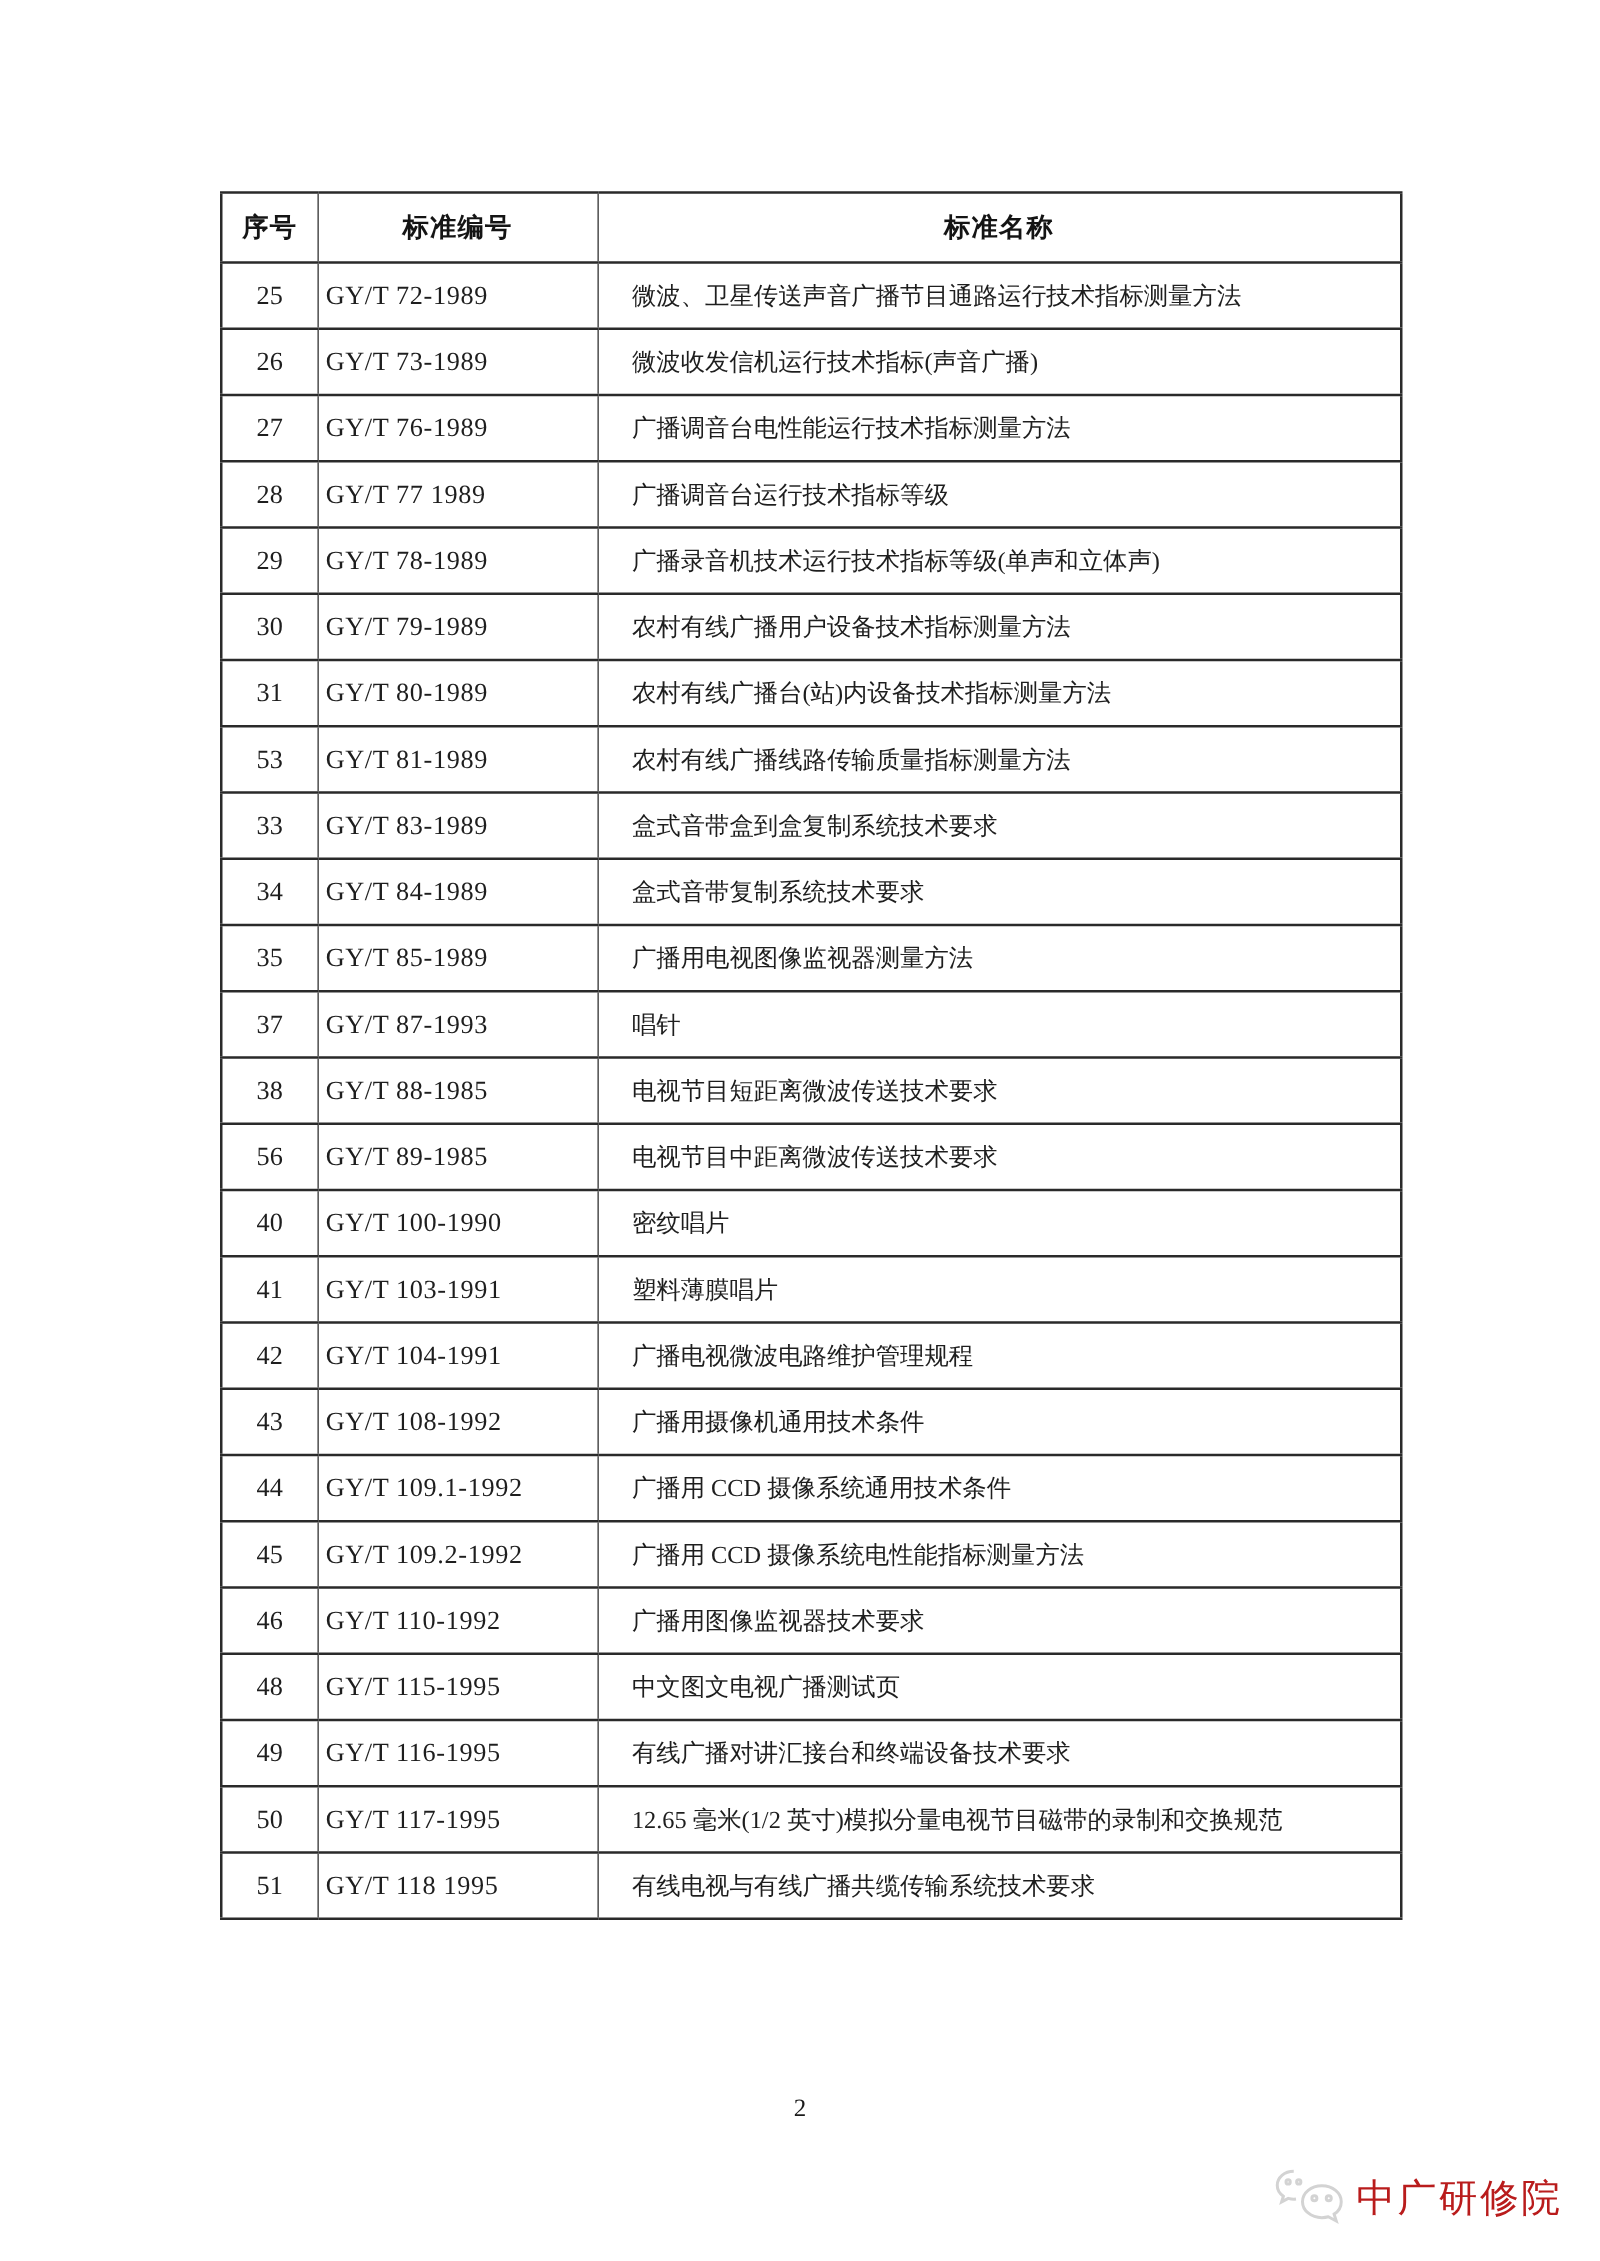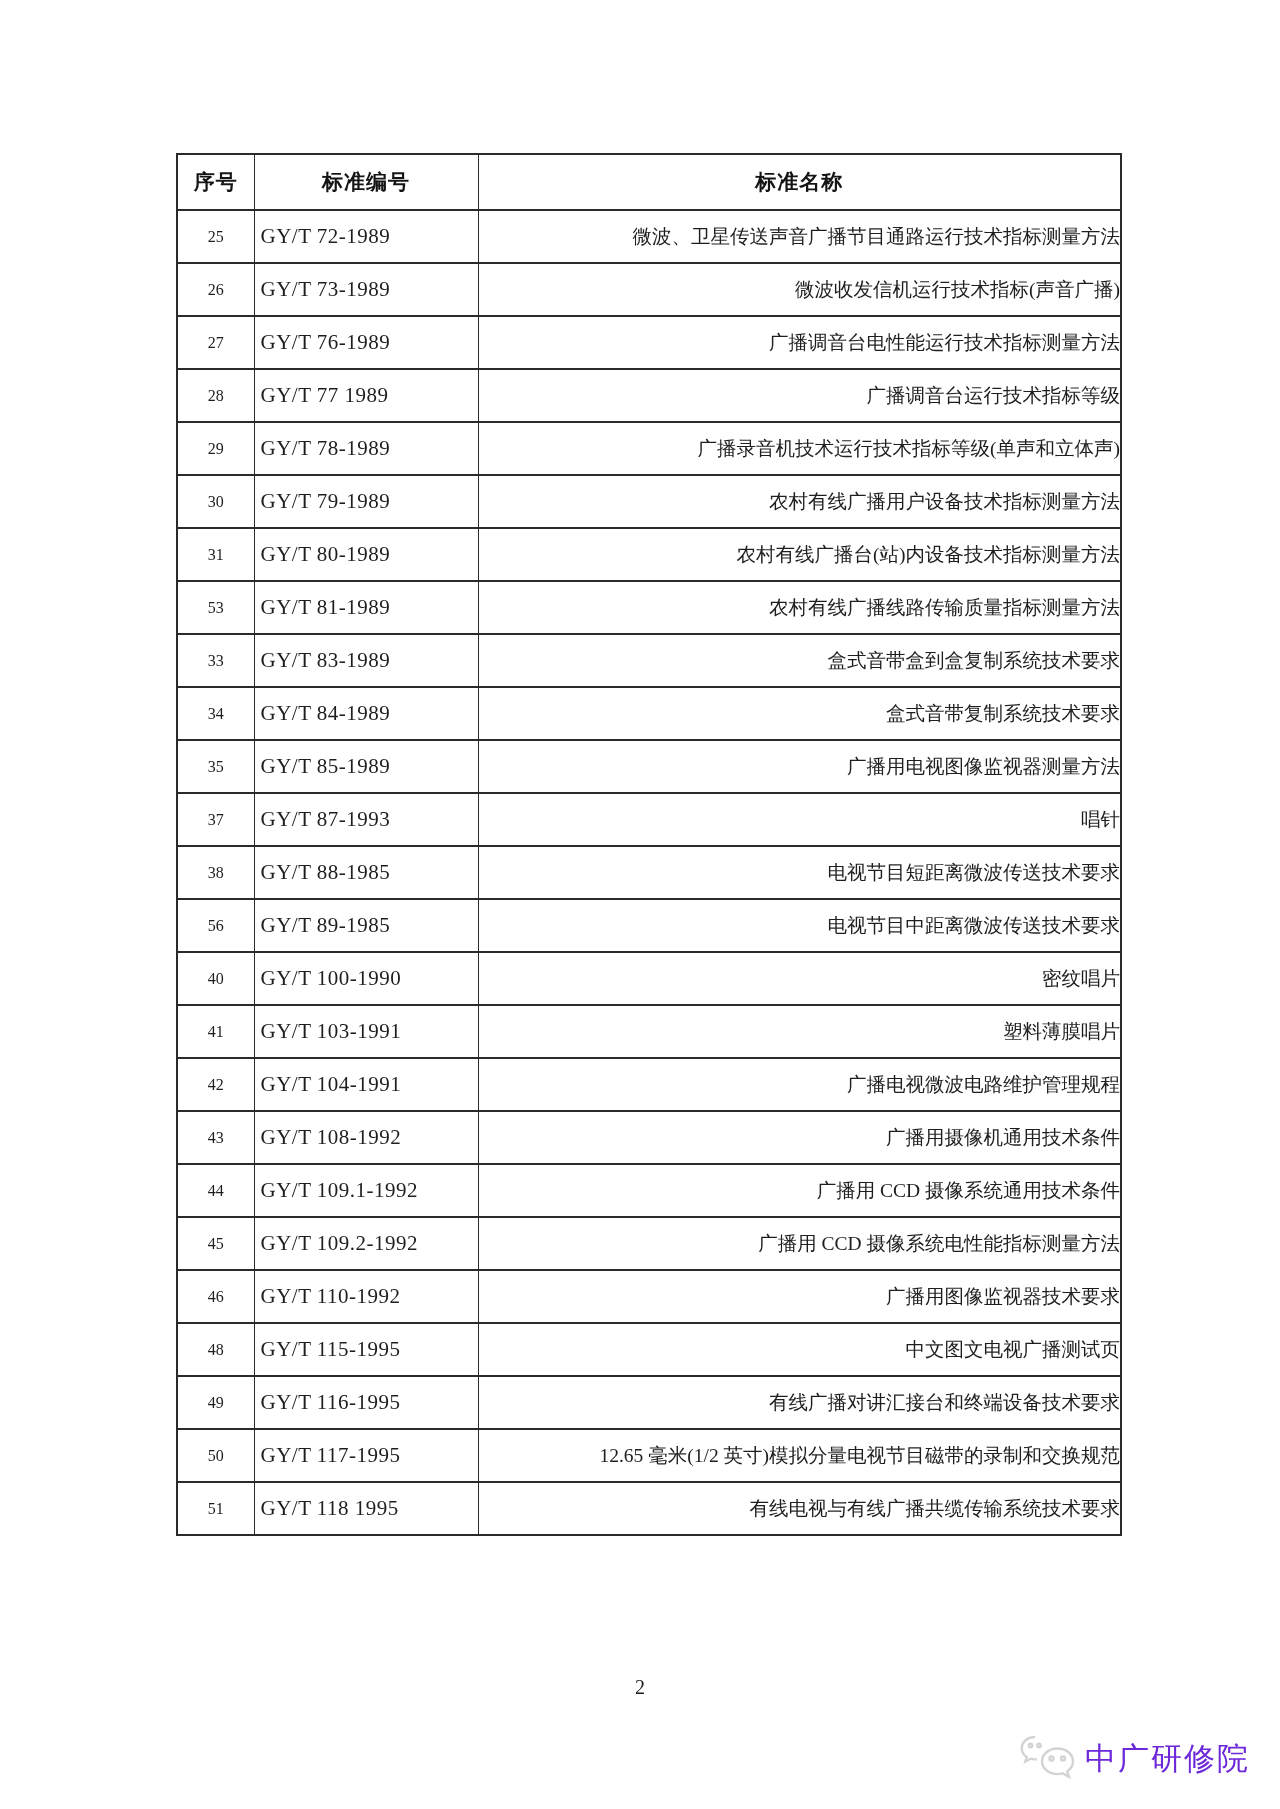--- a/index.html
+++ b/index.html
@@ -36,40 +36,40 @@
   }
   th {
     height: 56px;
     font-size: 21px;
     font-weight: bold;
     text-align: center;
     letter-spacing: 1px;
     color: #141414;
   }
   td { height: 53px; font-size: 20px; }
-  td.cell-no   { text-align: center; font-size: 16px; }
+  td.cell-no   { text-align: center; font-size: 21px; }
   td.cell-code { padding-left: 6px; font-size: 21px; letter-spacing: 0.5px; white-space: nowrap; }
-  td.cell-name { padding-left: 27px; white-space: nowrap; font-size: 19.5px; text-align: right; }
+  td.cell-name { padding-left: 27px; white-space: nowrap; font-size: 19.5px; }
   .page-number {
     position: absolute;
     top: 1676px;
     left: 0;
     width: 1280px;
     text-align: center;
     font-size: 20px;
     color: #1a1a1a;
   }
   .watermark {
     position: absolute;
     top: 1734px;
     right: 30px;
     display: flex;
     align-items: center;
     gap: 8px;
-    color: #6d28d9;
+    color: #b91c1c;
     font-size: 31px;
     letter-spacing: 2px;
     font-family: "Liberation Sans", sans-serif;
     text-shadow: 1px 1px 0 #ffffff;
     user-select: none;
   }
   .watermark svg { display: block; }
 </style>
 </head>
 <body>

